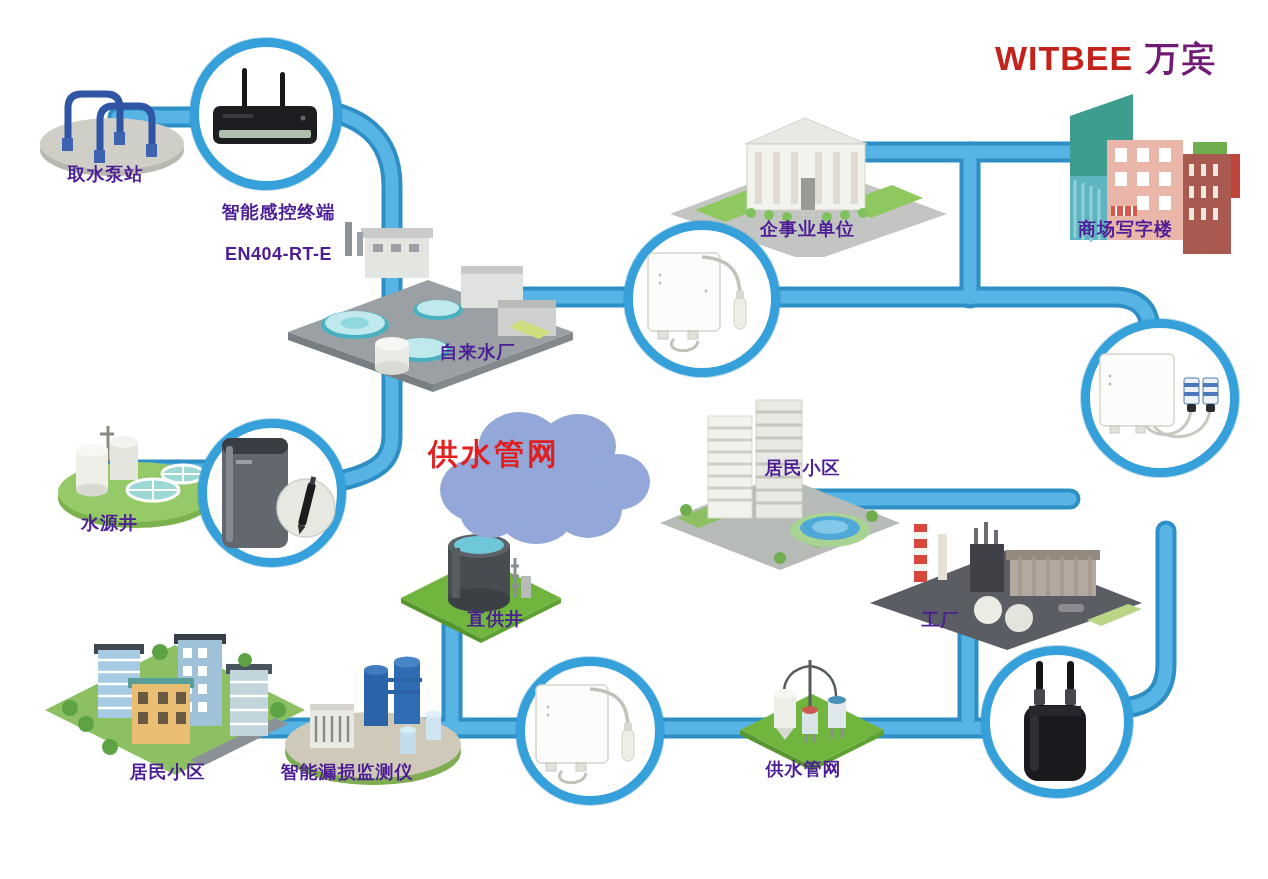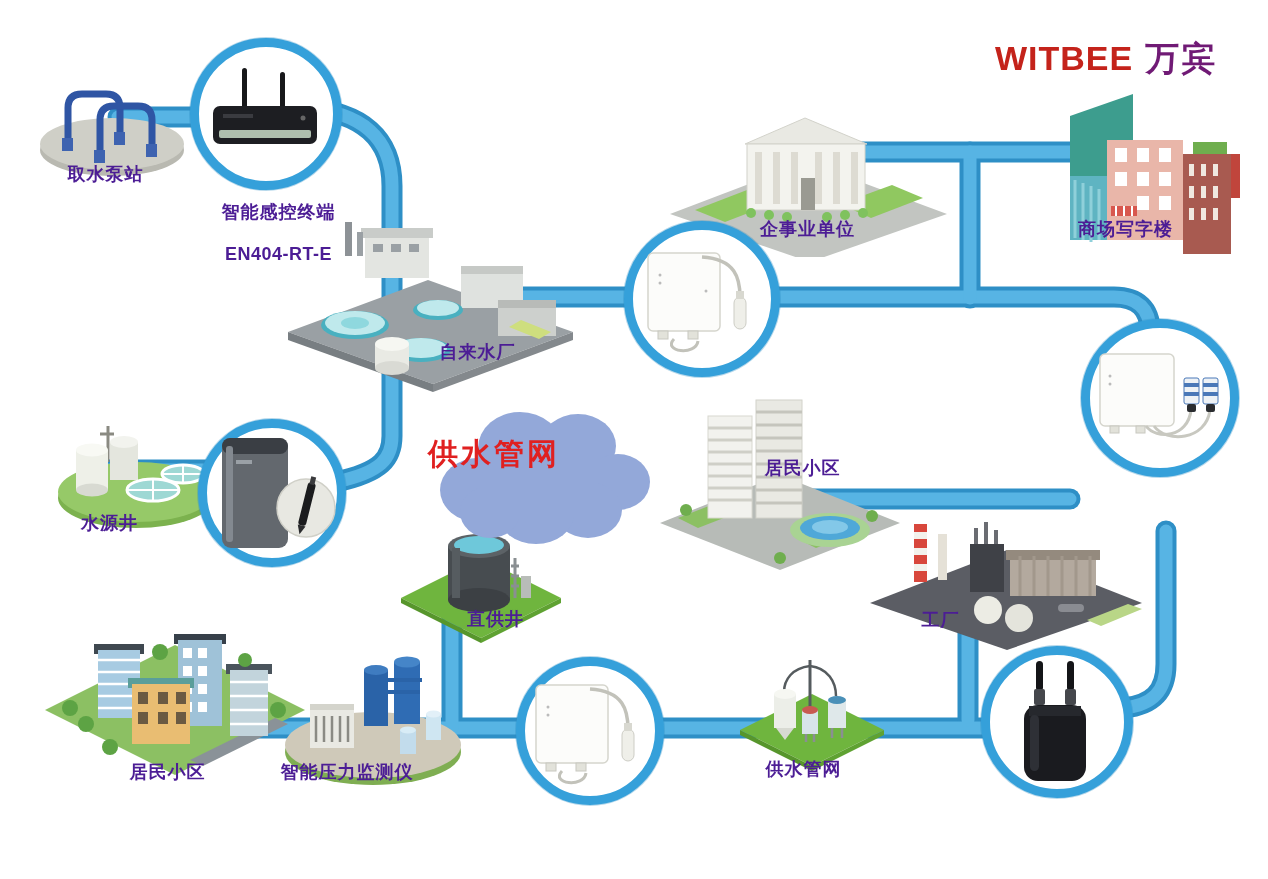--- a/index.html
+++ b/index.html
@@ -444,21 +444,21 @@
 
   <div class="label" style="left:48px;top:162px;width:115px">取水泵站</div>
   <div class="label" style="left:420px;top:340px;width:115px">自来水厂</div>
   <div class="label" style="left:745px;top:217px;width:125px">企事业单位</div>
   <div class="label" style="left:1058px;top:217px;width:135px">商场写字楼</div>
   <div class="label" style="left:735px;top:456px;width:135px">居民小区</div>
   <div class="label" style="left:62px;top:511px;width:95px">水源井</div>
   <div class="label" style="left:443px;top:607px;width:105px">直供井</div>
   <div class="label" style="left:898px;top:608px;width:85px">工厂</div>
   <div class="label" style="left:110px;top:760px;width:115px">居民小区</div>
-  <div class="label" style="left:262px;top:760px;width:170px">智能压力监测仪</div>
+  <div class="label" style="left:262px;top:760px;width:170px">智能漏损监测仪</div>
   <div class="label" style="left:736px;top:757px;width:135px">供水管网</div>
 
   <div class="label" style="left:191px;top:200px;width:175px">
     <div>智能感控终端</div>
     <div class="model">EN404-RT-E</div>
   </div>
 
 </div>
 
 </body></html>

